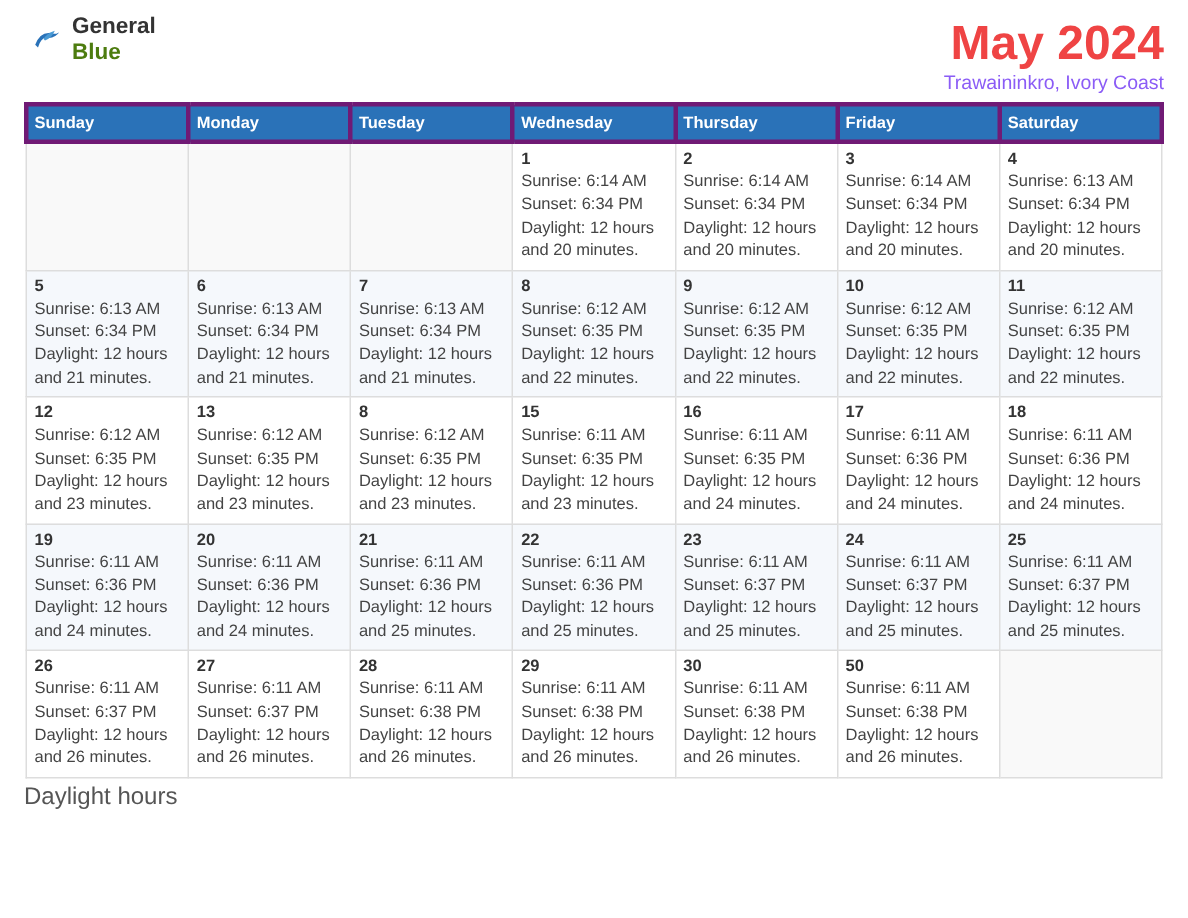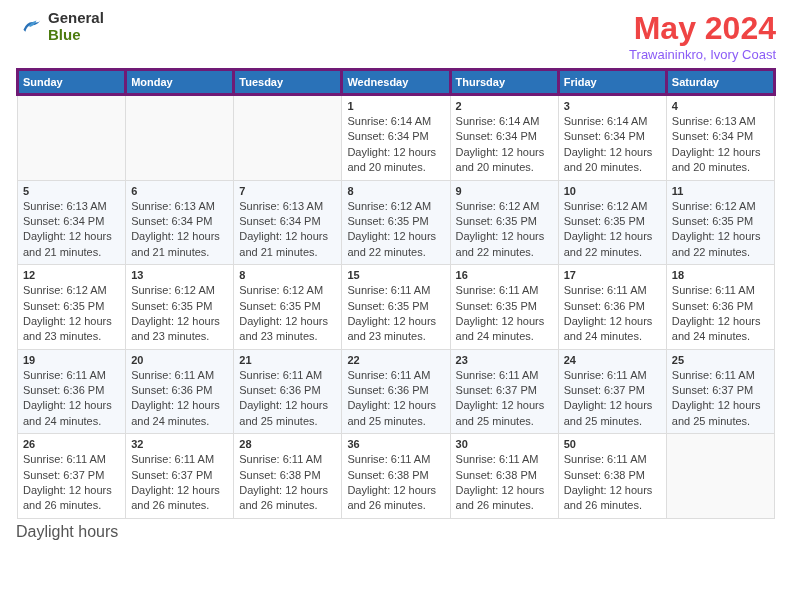--- a/index.html
+++ b/index.html
@@ -325,35 +325,35 @@
         </tr>
         <tr>
           <td>
             <span class="day-num">26</span>
             <div class="day-info">Sunrise: 6:11 AM
 Sunset: 6:37 PM
 Daylight: 12 hours
 and 26 minutes.</div>
           </td>
           <td>
-            <span class="day-num">32</span>
+            <span class="day-num">27</span>
             <div class="day-info">Sunrise: 6:11 AM
 Sunset: 6:37 PM
 Daylight: 12 hours
 and 26 minutes.</div>
           </td>
           <td>
             <span class="day-num">28</span>
             <div class="day-info">Sunrise: 6:11 AM
 Sunset: 6:38 PM
 Daylight: 12 hours
 and 26 minutes.</div>
           </td>
           <td>
-            <span class="day-num">36</span>
+            <span class="day-num">29</span>
             <div class="day-info">Sunrise: 6:11 AM
 Sunset: 6:38 PM
 Daylight: 12 hours
 and 26 minutes.</div>
           </td>
           <td>
             <span class="day-num">30</span>
             <div class="day-info">Sunrise: 6:11 AM
 Sunset: 6:38 PM
 Daylight: 12 hours

